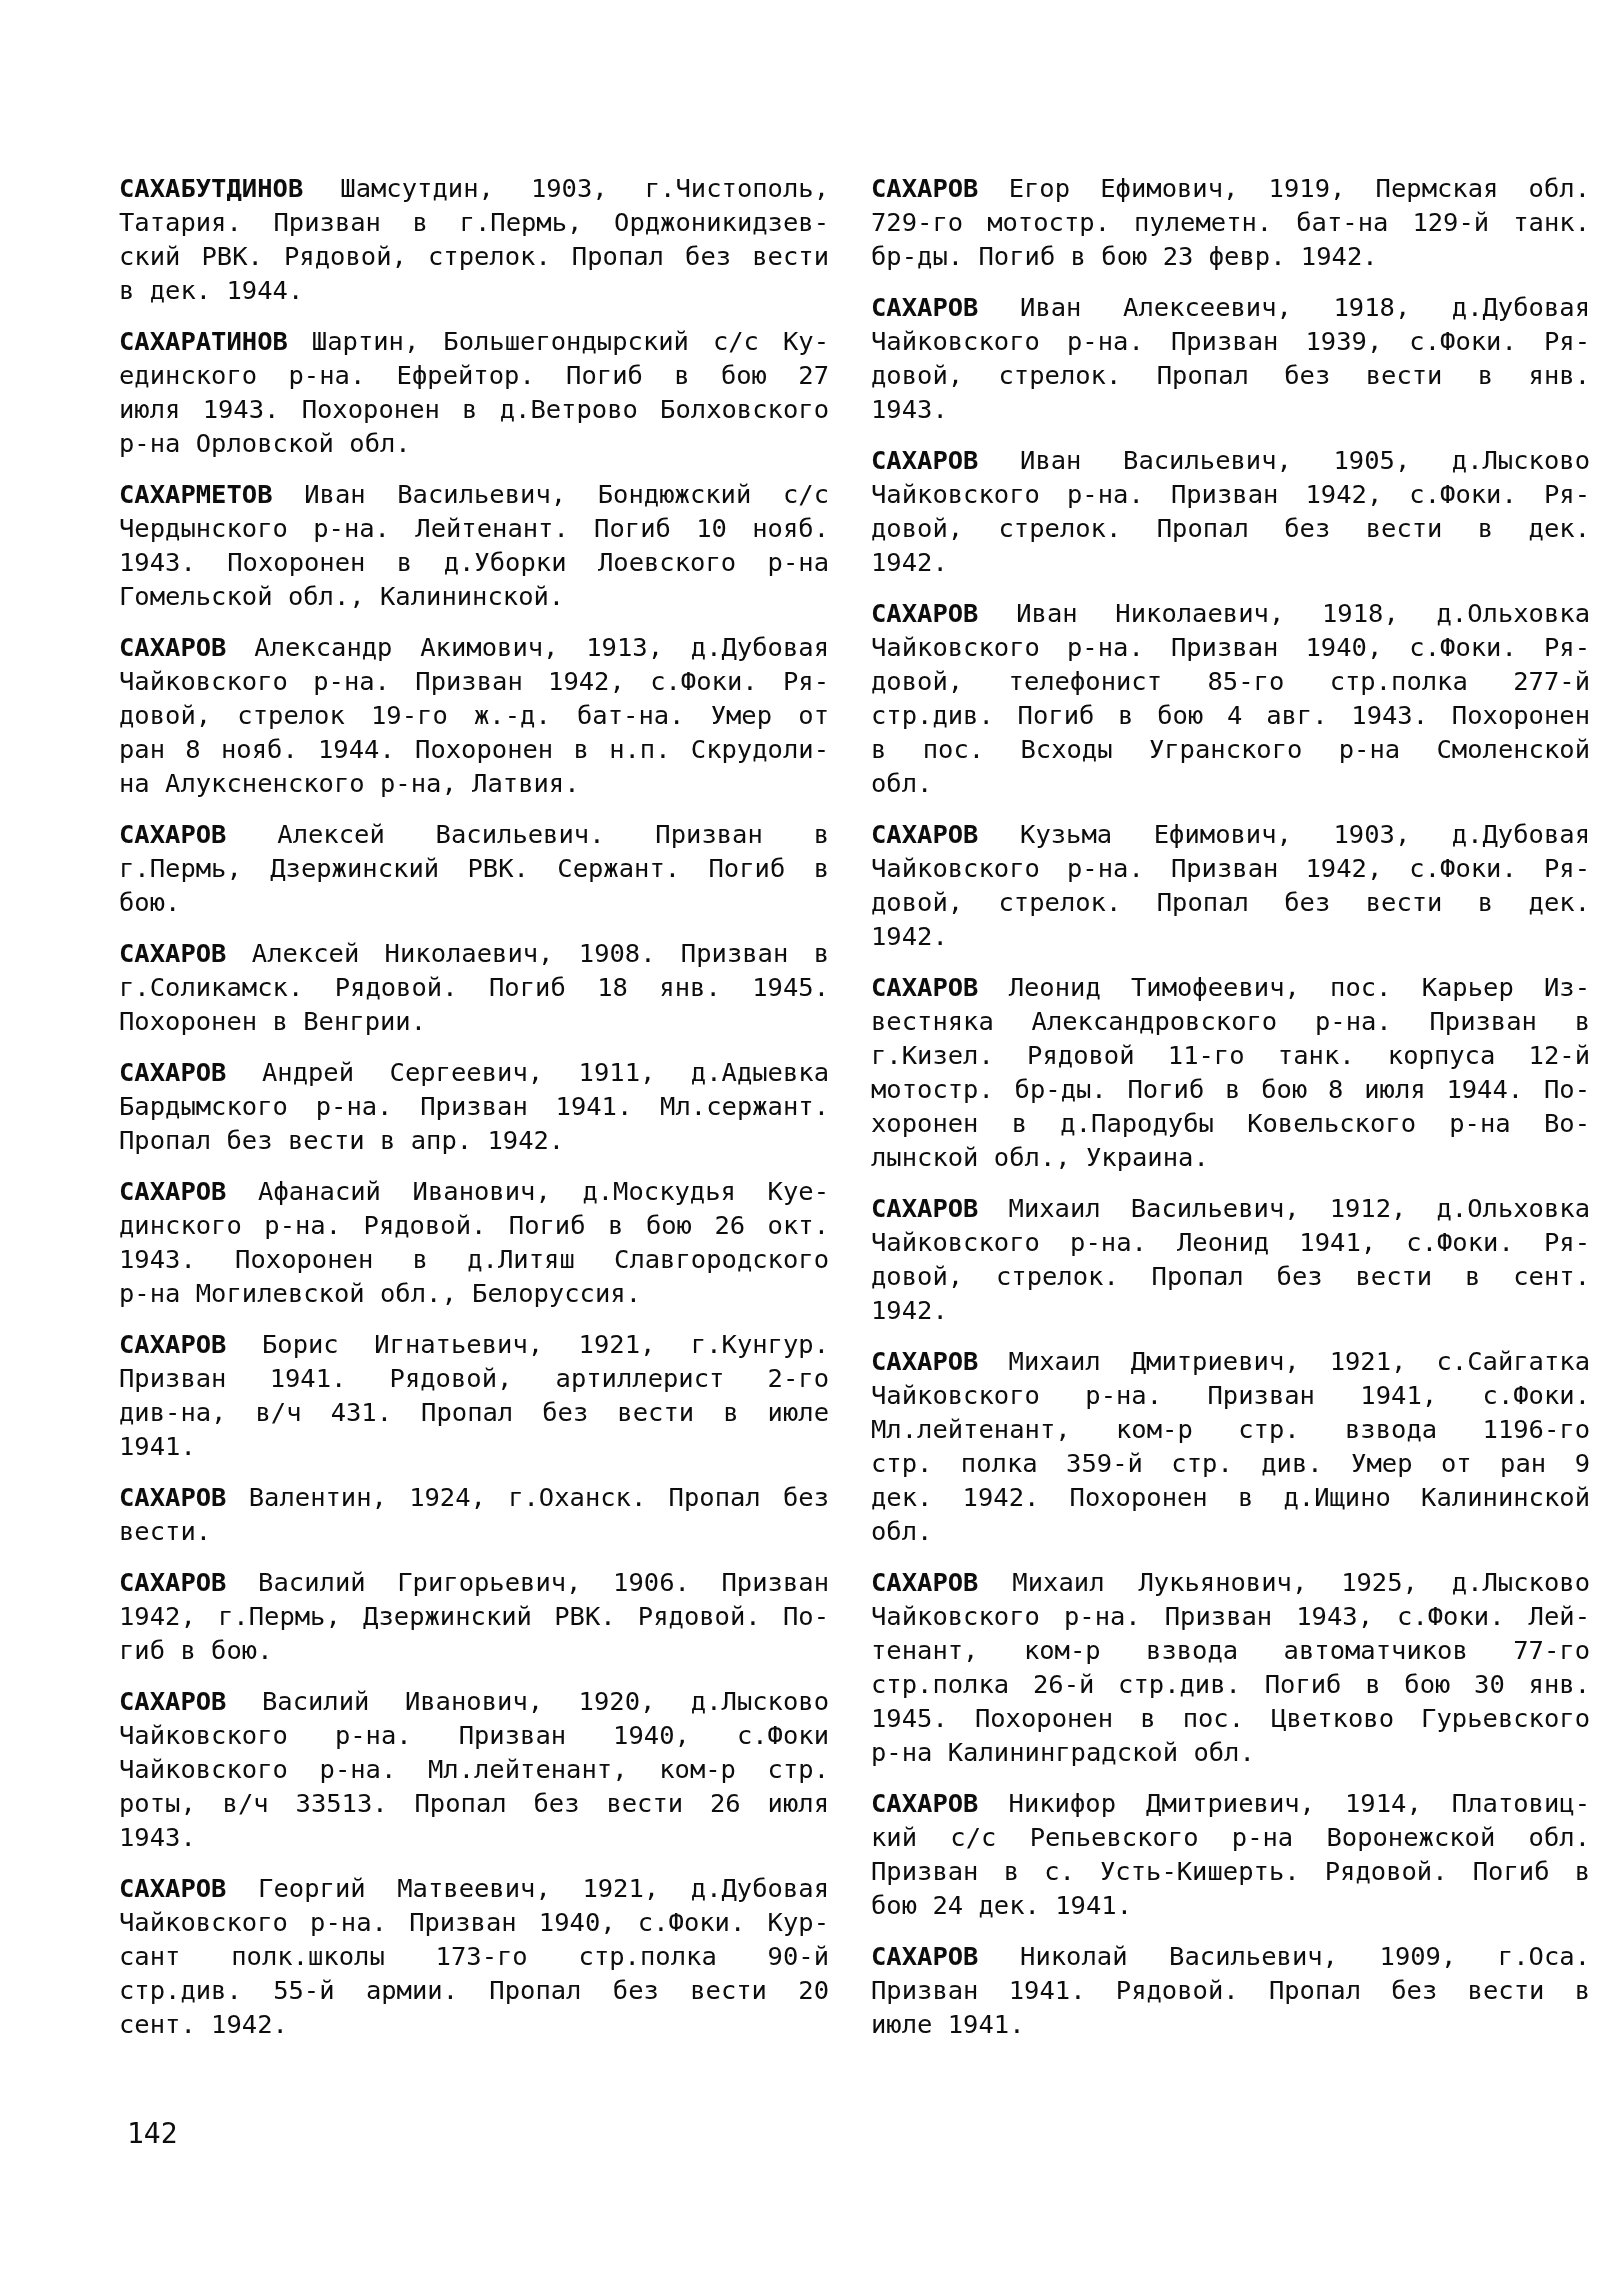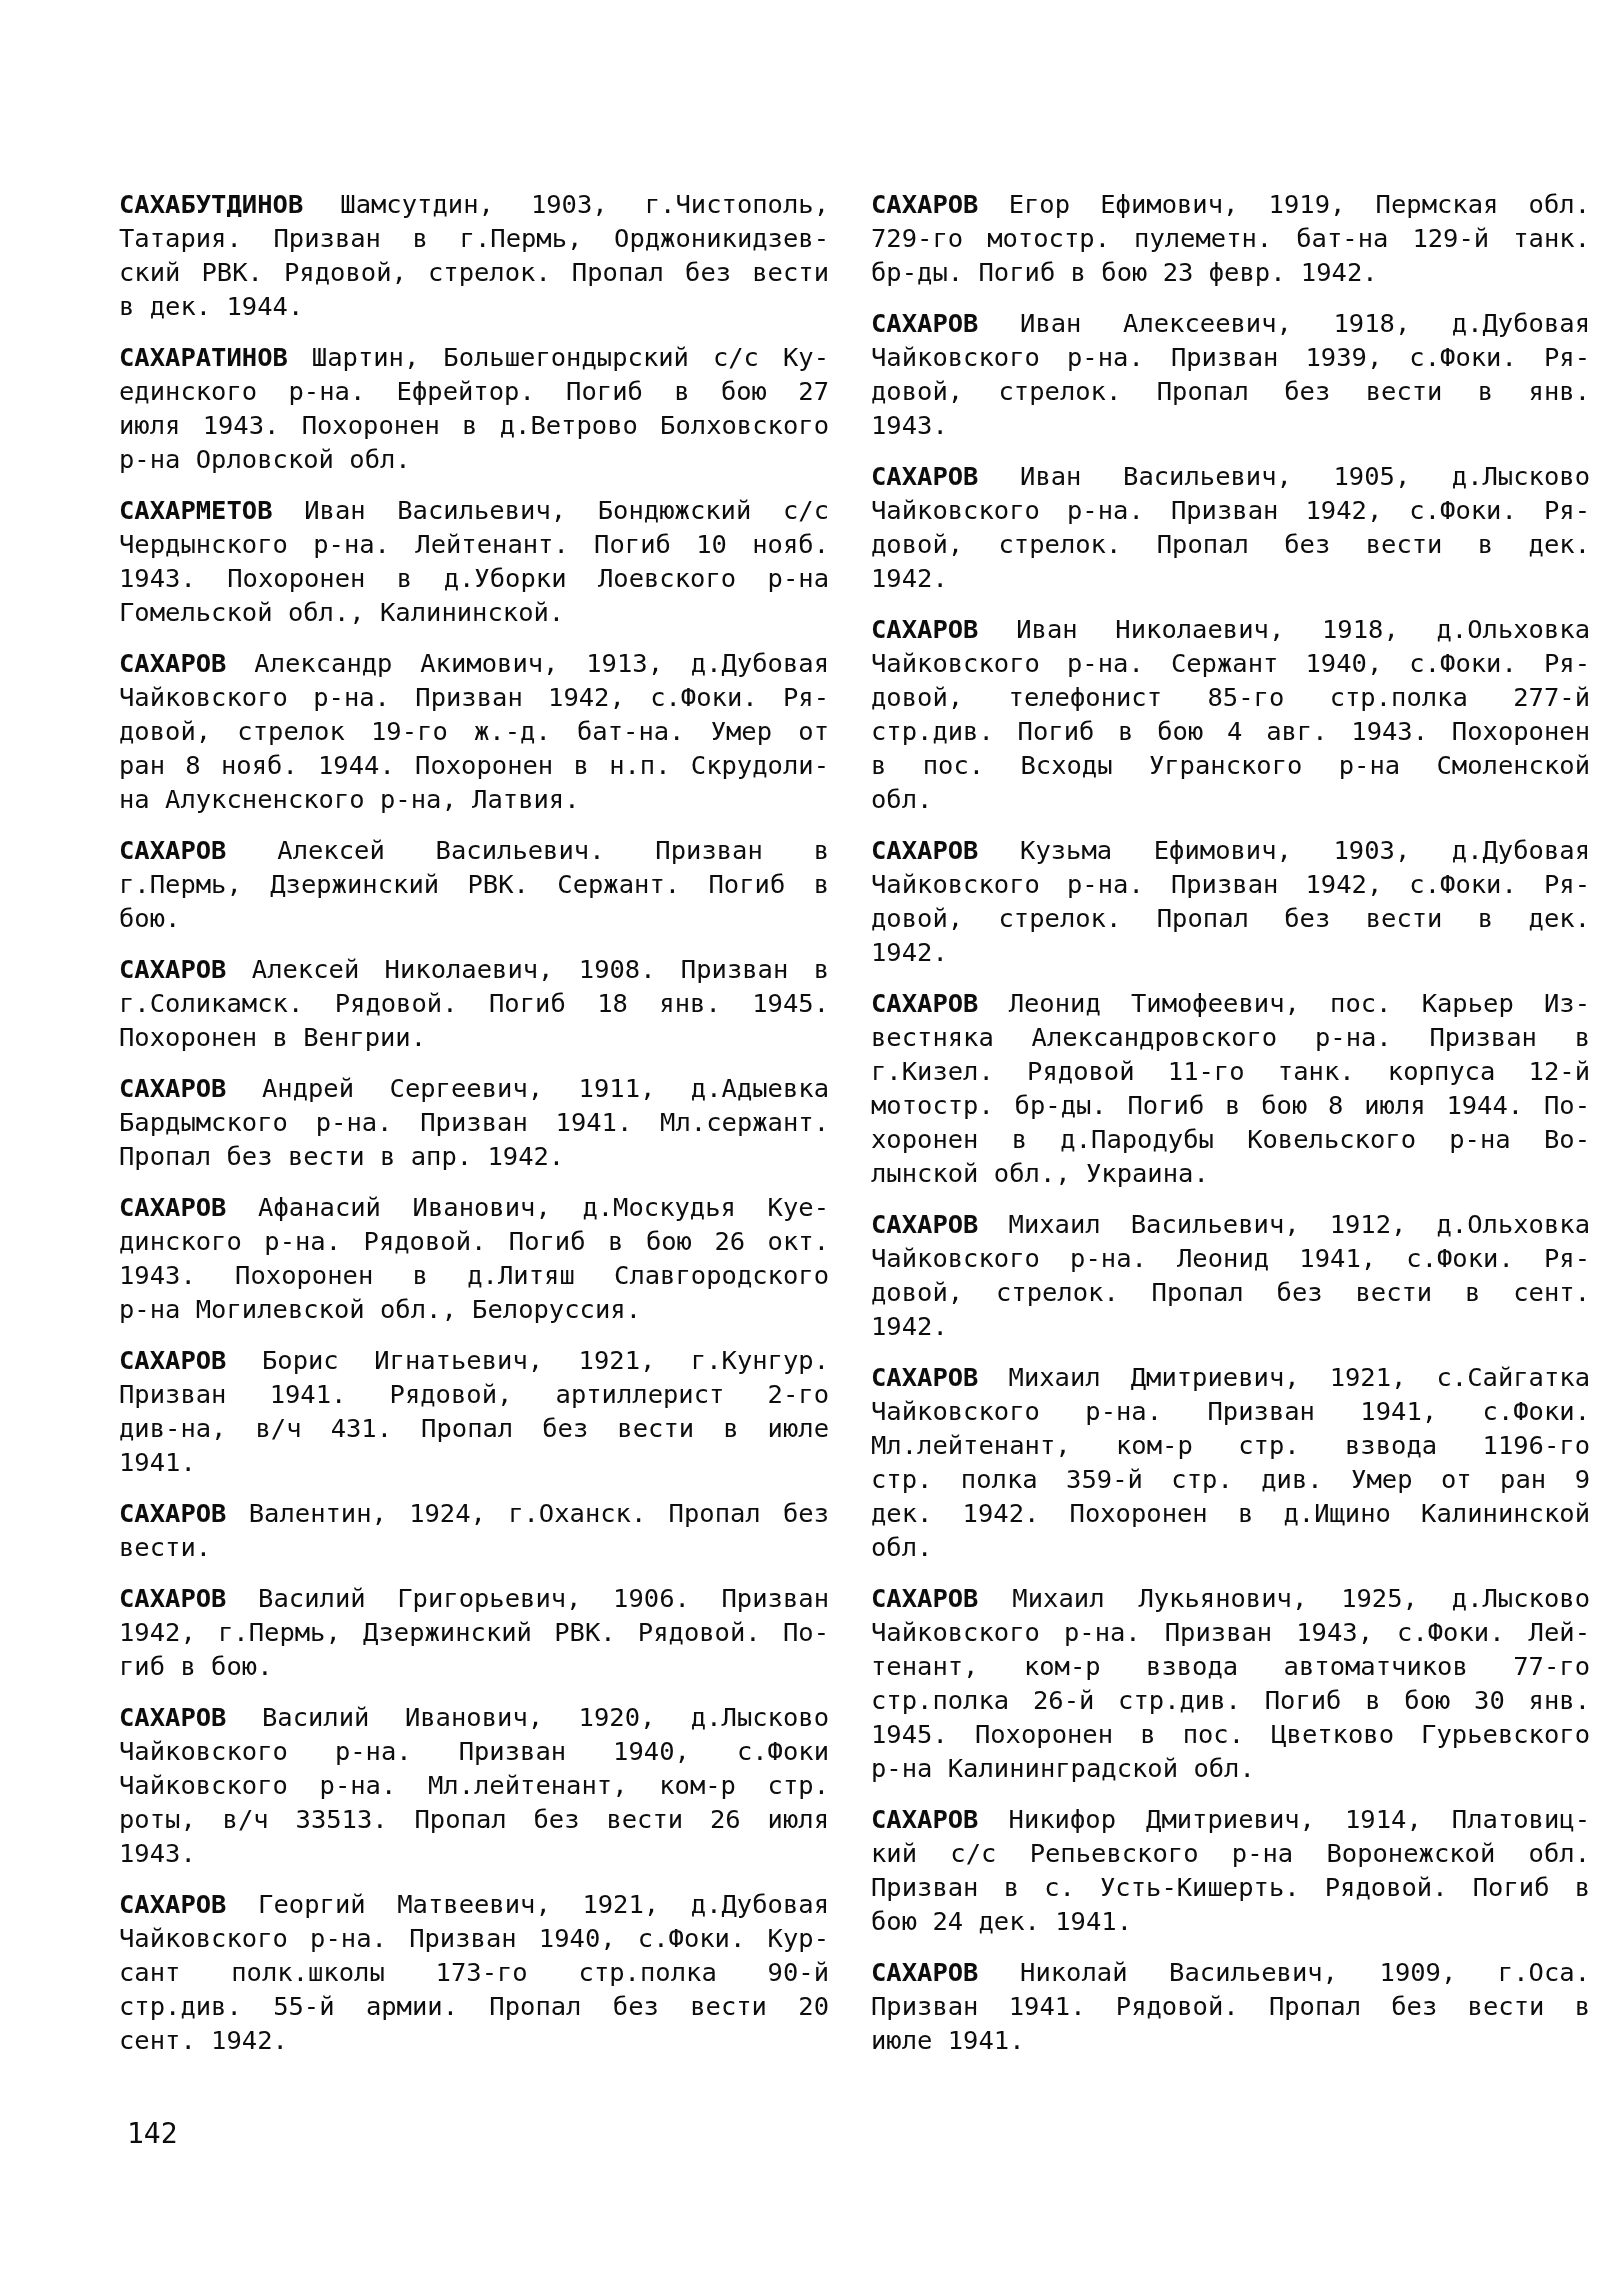--- a/index.html
+++ b/index.html
@@ -17,21 +17,21 @@
   }
   .column {
     position: absolute;
     top: 171px;
     font-size: 25.5px;
     line-height: 34px;
     font-weight: 500;
   }
   .column.left  { left: 119px;  width: 710px; }
   .column.right { left: 871px; width: 719px; }
-  .entry { margin: 16px 0 17px 0; }
+  .entry { margin: 0 0 17px 0; }
   .entry .line {
     text-align: justify;
     text-align-last: justify;
   }
   .entry .line:last-child {
     text-align-last: left;
   }
   .entry b { font-weight: 700; }
   .page-number {
     position: absolute;
@@ -137,21 +137,21 @@
         <div class="line">1943.</div>
       </article>
       <article class="entry">
         <div class="line"><b>САХАРОВ</b> Иван Васильевич, 1905, д.Лысково</div>
         <div class="line">Чайковского р-на. Призван 1942, с.Фоки. Ря-</div>
         <div class="line">довой, стрелок. Пропал без вести в дек.</div>
         <div class="line">1942.</div>
       </article>
       <article class="entry">
         <div class="line"><b>САХАРОВ</b> Иван Николаевич, 1918, д.Ольховка</div>
-        <div class="line">Чайковского р-на. Сержант 1940, с.Фоки. Ря-</div>
+        <div class="line">Чайковского р-на. Призван 1940, с.Фоки. Ря-</div>
         <div class="line">довой, телефонист 85-го стр.полка 277-й</div>
         <div class="line">стр.див. Погиб в бою 4 авг. 1943. Похоронен</div>
         <div class="line">в пос. Всходы Угранского р-на Смоленской</div>
         <div class="line">обл.</div>
       </article>
       <article class="entry">
         <div class="line"><b>САХАРОВ</b> Кузьма Ефимович, 1903, д.Дубовая</div>
         <div class="line">Чайковского р-на. Призван 1942, с.Фоки. Ря-</div>
         <div class="line">довой, стрелок. Пропал без вести в дек.</div>
         <div class="line">1942.</div>

